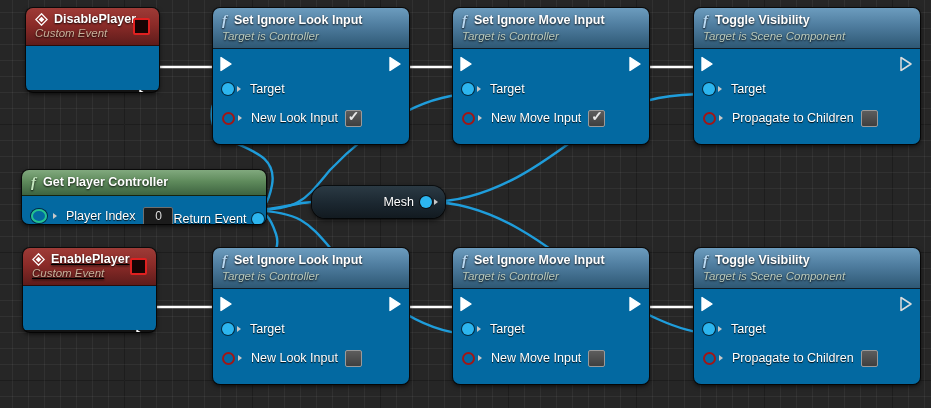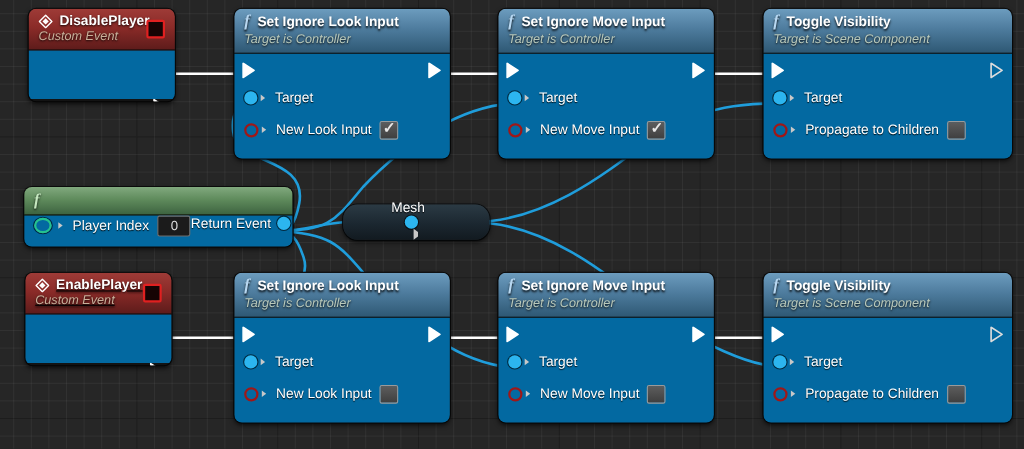--- a/index.html
+++ b/index.html
@@ -135,21 +135,20 @@
     font-size:12px;color:#dcdcdc;padding:0 4px;
   }
 
   
   .knot{
     position:absolute;border-radius:13px;
     background:linear-gradient(to bottom,#2b3a44 0%,#1b2730 55%,#121a20 100%);
     box-shadow:0 2px 5px rgba(0,0,0,.8),0 0 0 1px #0b0f12;
     display:flex;align-items:center;justify-content:flex-end;
     padding-right:9px;
-    flex-direction:column;
   }
   .knot .pin-label{font-size:12.5px;}
 
   
   .head-pure .ttl{font-size:12.5px;}
 </style>
 </head>
 <body>
 
 <div id="graph">
@@ -289,23 +288,24 @@
         <span class="pin-label">Propagate to Children</span>
         <span class="cbox"></span>
       </div>
     </div>
   </div>
 
   <div class="node" style="left:22px;top:170px;width:244px;height:54px;">
     <div class="node-head head-pure" style="padding-bottom:4px;">
       <div class="ttl">
         <span class="fn-glyph green">f</span>
-      </div>
-    </div>
-    <div class="node-body" style="height:30px;display:flex;align-items:flex-start;justify-content:space-between;padding:0 20px 0 9px;">
+        <span>Get Player Controller</span>
+      </div>
+    </div>
+    <div class="node-body" style="height:30px;display:flex;align-items:flex-end;justify-content:space-between;padding:0 20px 0 9px;">
       <div style="display:flex;align-items:center;">
         <span class="obj-pin hollow"></span>
         <span class="pin-arrow" style="margin-left:3px;"></span>
         <span class="pin-label">Player Index</span>
         <span class="valbox">0</span>
       </div>
       <div style="display:flex;align-items:center;">
         <span class="pin-label" style="margin-right:6px;">Return Event</span>
         <span class="obj-pin" style="margin-right:0;"></span>
         <span class="pin-arrow" style="margin-left:2px;margin-right:0;"></span>

